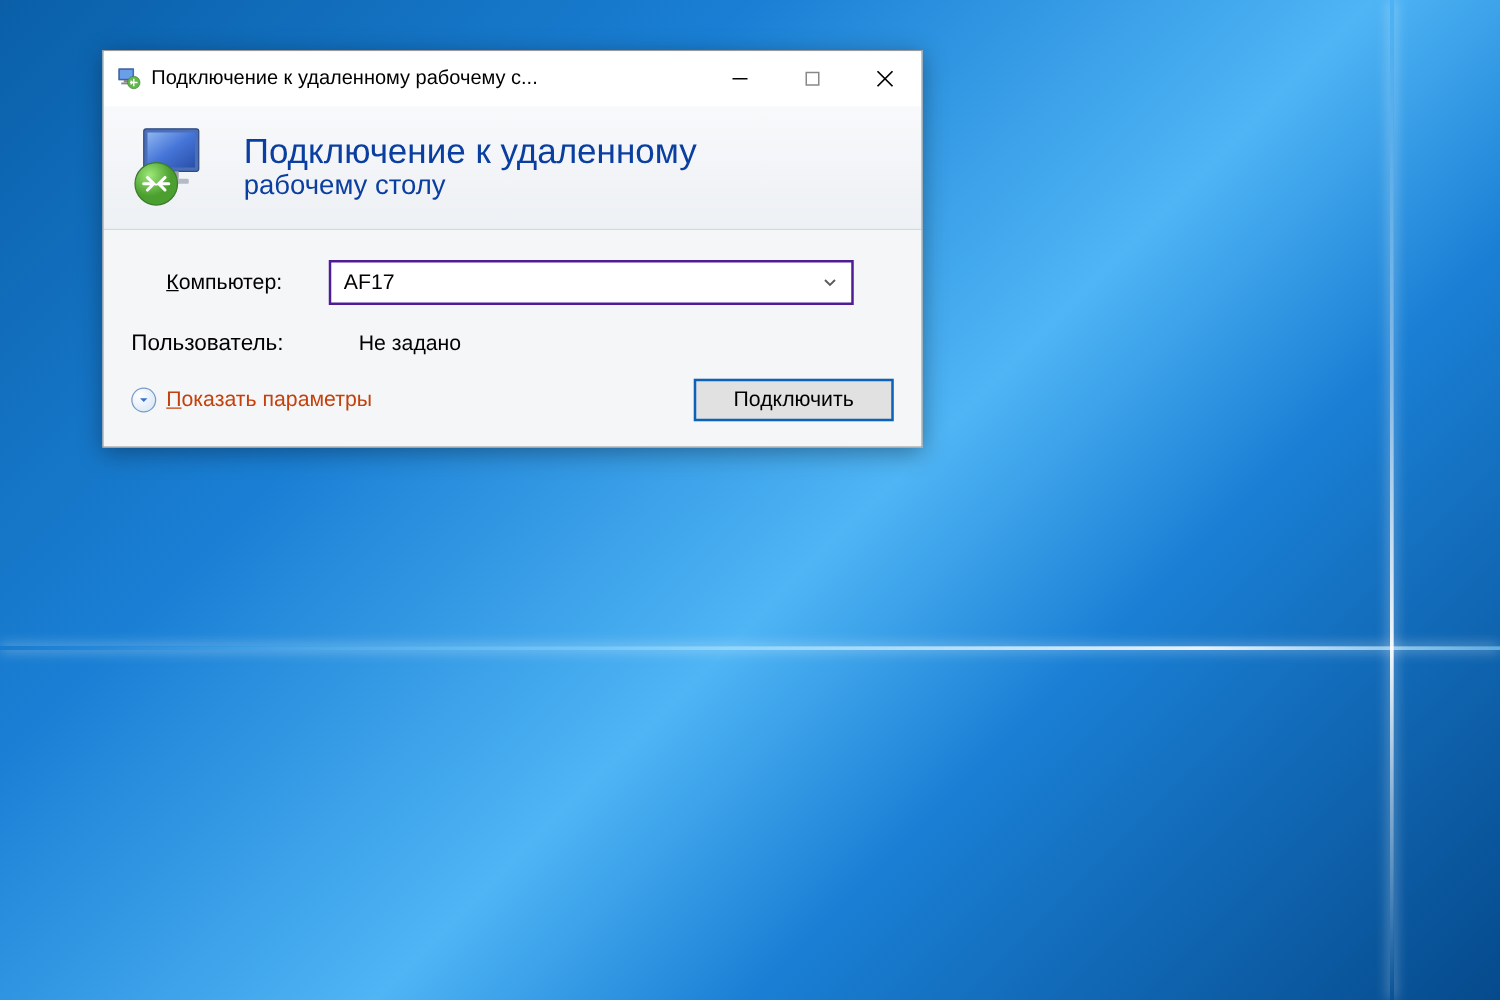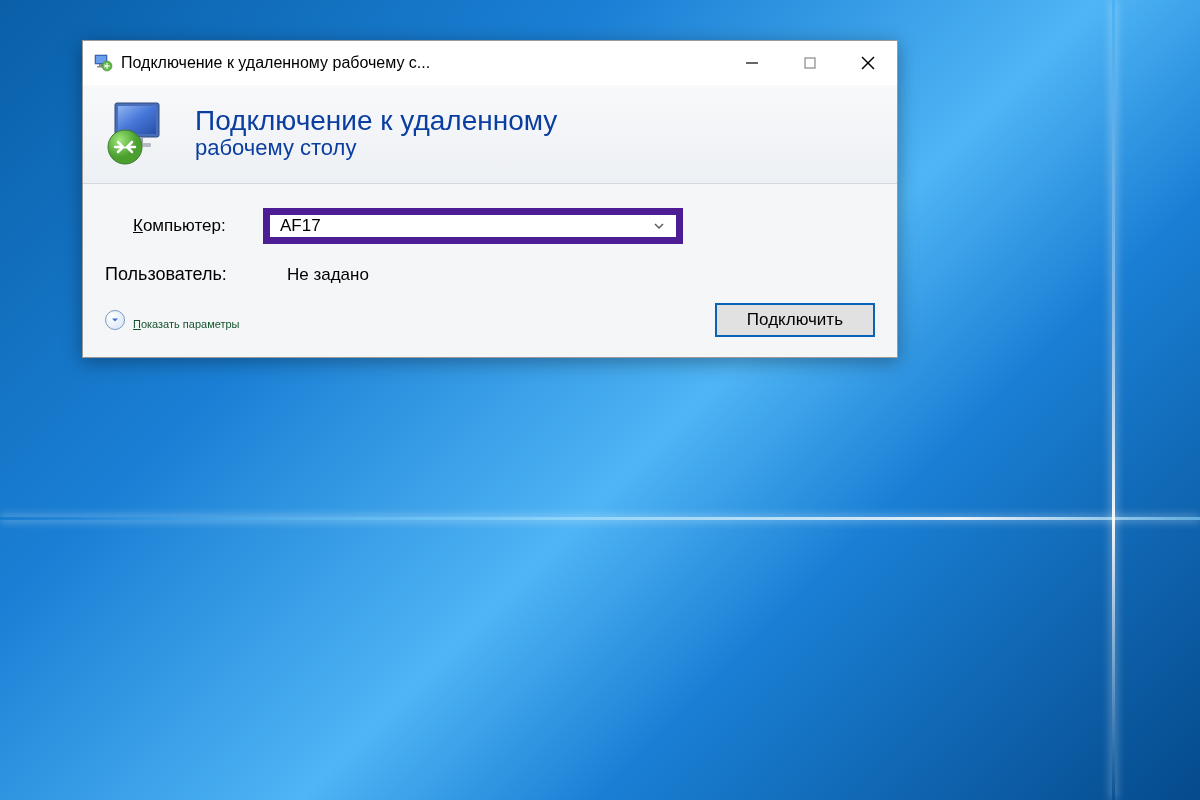--- a/index.html
+++ b/index.html
@@ -32,21 +32,21 @@
       top: 0;
       bottom: 0;
       width: 3px;
       background: linear-gradient(to bottom, rgba(255,255,255,0) 0%, rgba(255,255,255,0.5) 40%, rgba(255,255,255,0.95) 65%, rgba(255,255,255,0.5) 80%, rgba(255,255,255,0) 100%);
       box-shadow: 0 0 10px rgba(255,255,255,0.7);
     }
     .window {
       position: absolute;
       left: 82px;
       top: 40px;
-      width: 816px;
+      width: 656px;
       background: #ffffff;
       border: 1px solid #9a9a9a;
       box-shadow: 0 4px 18px rgba(0,0,0,0.35);
     }
     .titlebar {
       height: 44px;
       display: flex;
       align-items: center;
       padding: 0 0 0 10px;
       background: #ffffff;
@@ -120,21 +120,21 @@
       width: 118px;
       margin-left: 28px;
     }
     .underline-first::first-letter {
       text-decoration: underline;
     }
     .combo {
       flex: 1;
       max-width: 420px;
       height: 36px;
-      border: 7px solid #4c1d95;
+      border: 2px solid #4c1d95;
       background: #fff;
       display: flex;
       align-items: center;
       padding: 0 10px;
       position: relative;
     }
     .combo-input {
       flex: 1;
       border: none;
       outline: none;
@@ -171,22 +171,22 @@
       max-width: 530px;
     }
     .footer {
       display: flex;
       align-items: center;
     }
     .show-options {
       display: flex;
       align-items: flex-end;
       gap: 8px;
-      font-size: 11px;
-      color: #14532d;
+      font-size: 17px;
+      color: #c2410c;
       cursor: pointer;
     }
     .expand-icon {
       width: 20px;
       height: 20px;
       border-radius: 50%;
       border: 1px solid #7a9ac7;
       background: radial-gradient(circle at 30% 30%, #ffffff, #d3e4f5);
       display: flex;
       align-items: center;

